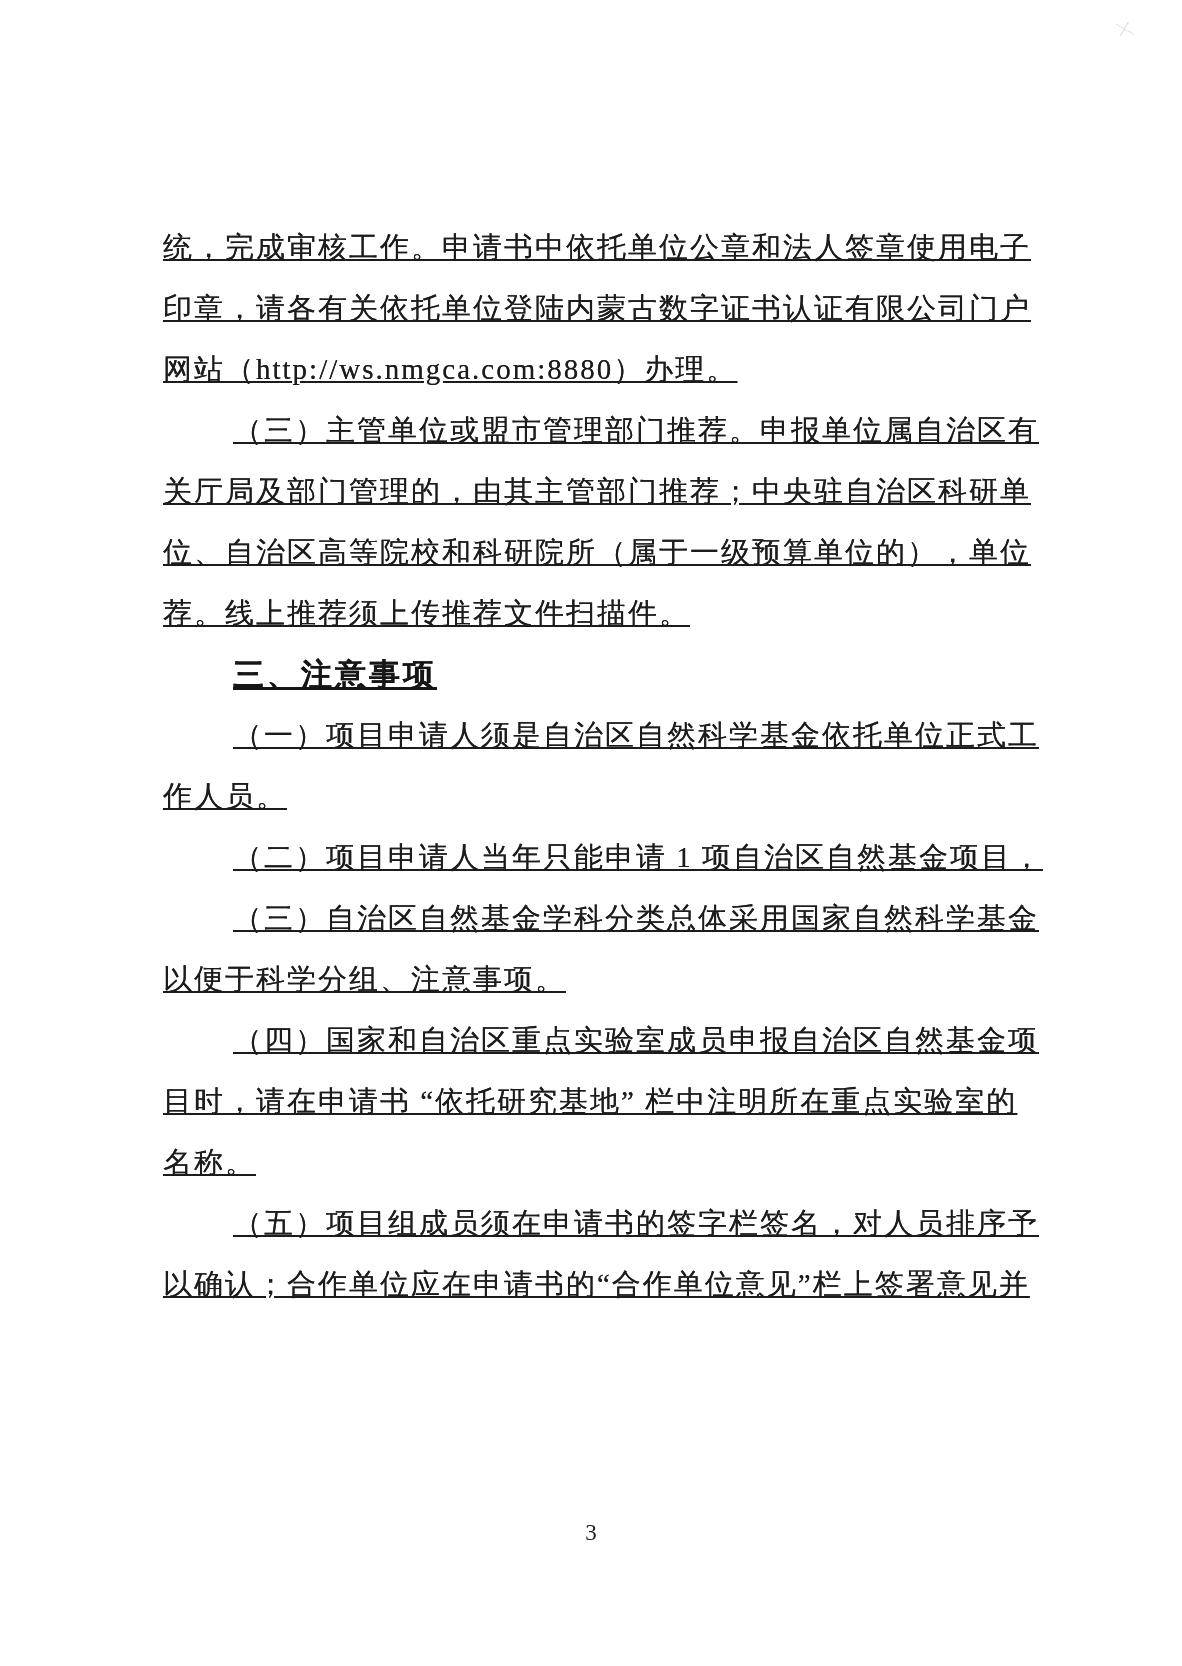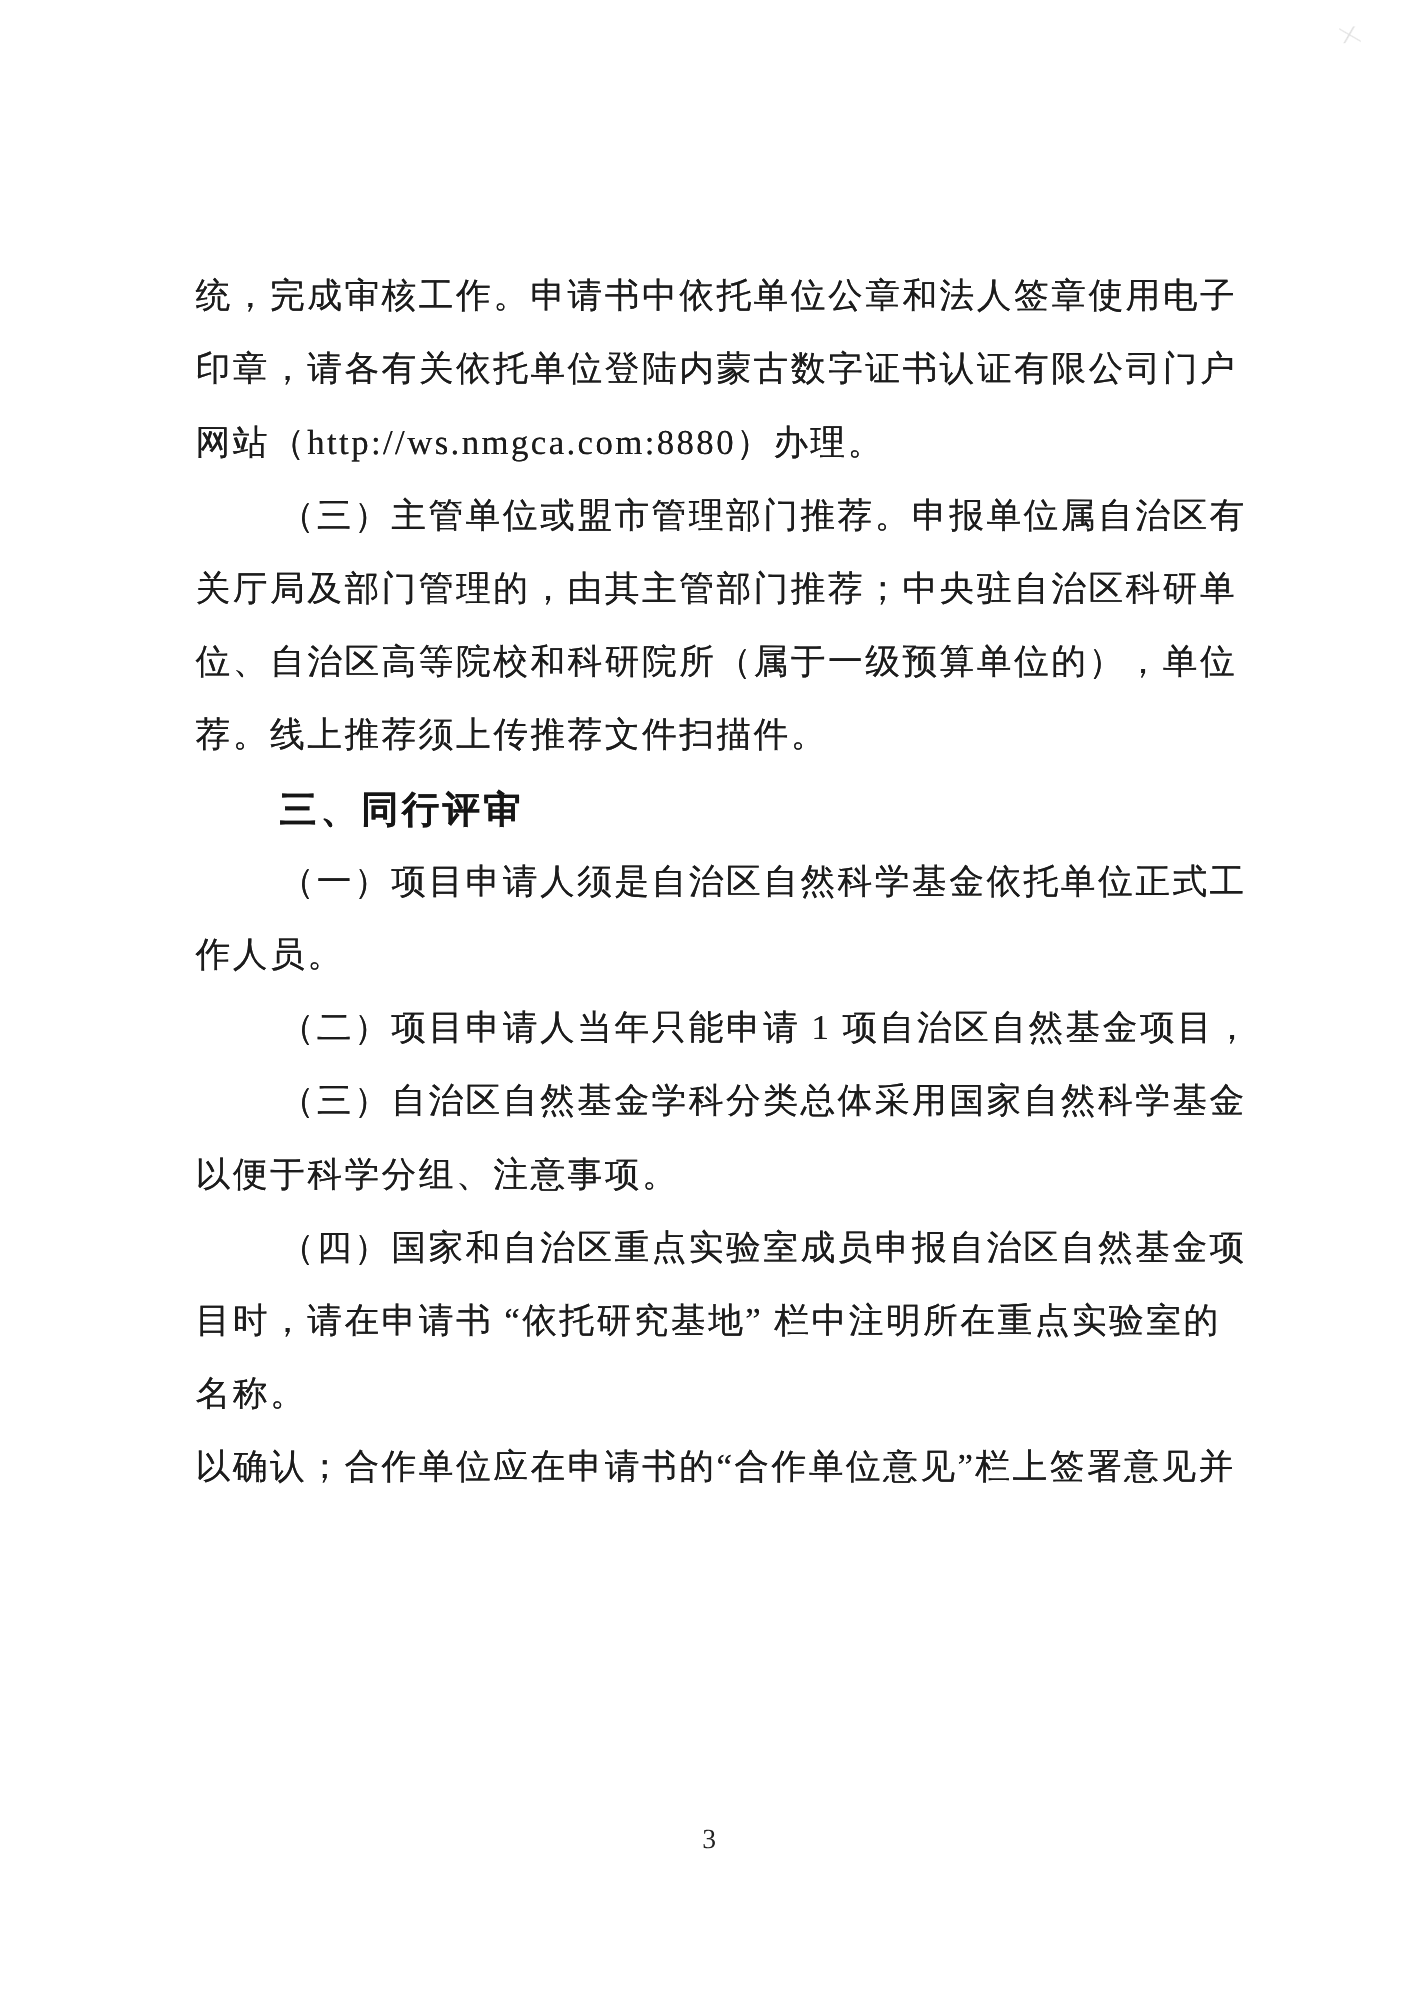--- a/index.html
+++ b/index.html
@@ -37,20 +37,21 @@
   .line {
     display: block;
     height: 61px;
     line-height: 61px;
     font-size: 29px;
     letter-spacing: 2px;
     white-space: nowrap;
     color: #1c1c1c;
     
     text-shadow: 0 0 0.4px #3a3a3a;
+    text-decoration: underline;
   }
   .line.indent {
     padding-left: 70px;
   }
   .line.heading {
     font-family: "Liberation Sans", sans-serif;
     font-weight: bold;
     font-size: 31px;
     letter-spacing: 3px;
     color: #161616;
@@ -74,27 +75,28 @@
   <div class="artifact"></div>
 
   <div class="text-block">
     <div class="line">统，完成审核工作。申请书中依托单位公章和法人签章使用电子</div>
     <div class="line">印章，请各有关依托单位登陆内蒙古数字证书认证有限公司门户</div>
     <div class="line">网站（http://ws.nmgca.com:8880）办理。</div>
     <div class="line indent">（三）主管单位或盟市管理部门推荐。申报单位属自治区有</div>
     <div class="line">关厅局及部门管理的，由其主管部门推荐；中央驻自治区科研单</div>
     <div class="line">位、自治区高等院校和科研院所（属于一级预算单位的），单位</div>
     <div class="line">荐。线上推荐须上传推荐文件扫描件。</div>
-    <div class="line indent heading">三、同行评审</div>
+    <div class="line indent heading">三、注意事项</div>
     <div class="line indent">（一）项目申请人须是自治区自然科学基金依托单位正式工</div>
     <div class="line">作人员。</div>
     <div class="line indent">（二）项目申请人当年只能申请 1 项自治区自然基金项目，</div>
     <div class="line indent">（三）自治区自然基金学科分类总体采用国家自然科学基金</div>
     <div class="line">以便于科学分组、注意事项。</div>
     <div class="line indent">（四）国家和自治区重点实验室成员申报自治区自然基金项</div>
     <div class="line">目时，请在申请书 “依托研究基地” 栏中注明所在重点实验室的</div>
     <div class="line">名称。</div>
+    <div class="line indent">（五）项目组成员须在申请书的签字栏签名，对人员排序予</div>
     <div class="line">以确认；合作单位应在申请书的“合作单位意见”栏上签署意见并</div>
   </div>
 
   <div class="page-number">3</div>
 
 </div>
 
 </body></html>

